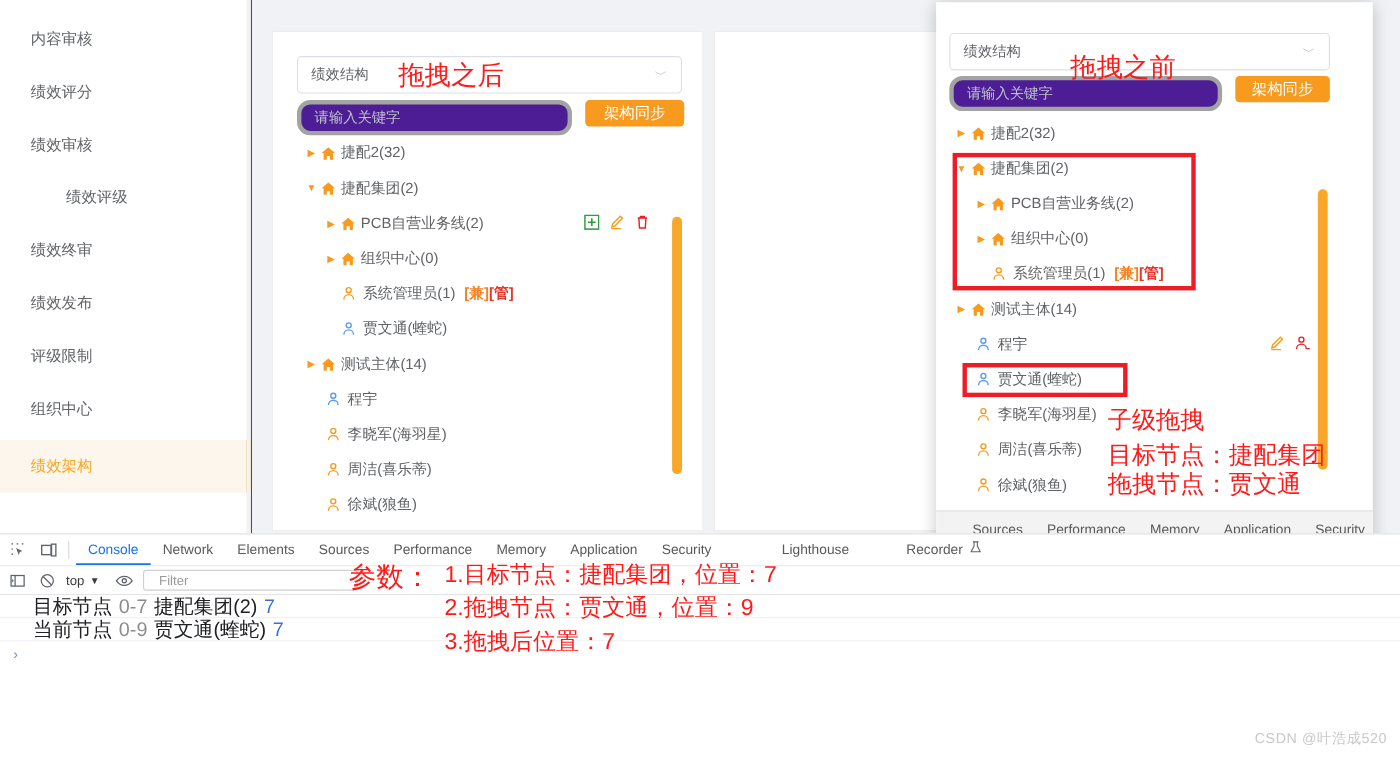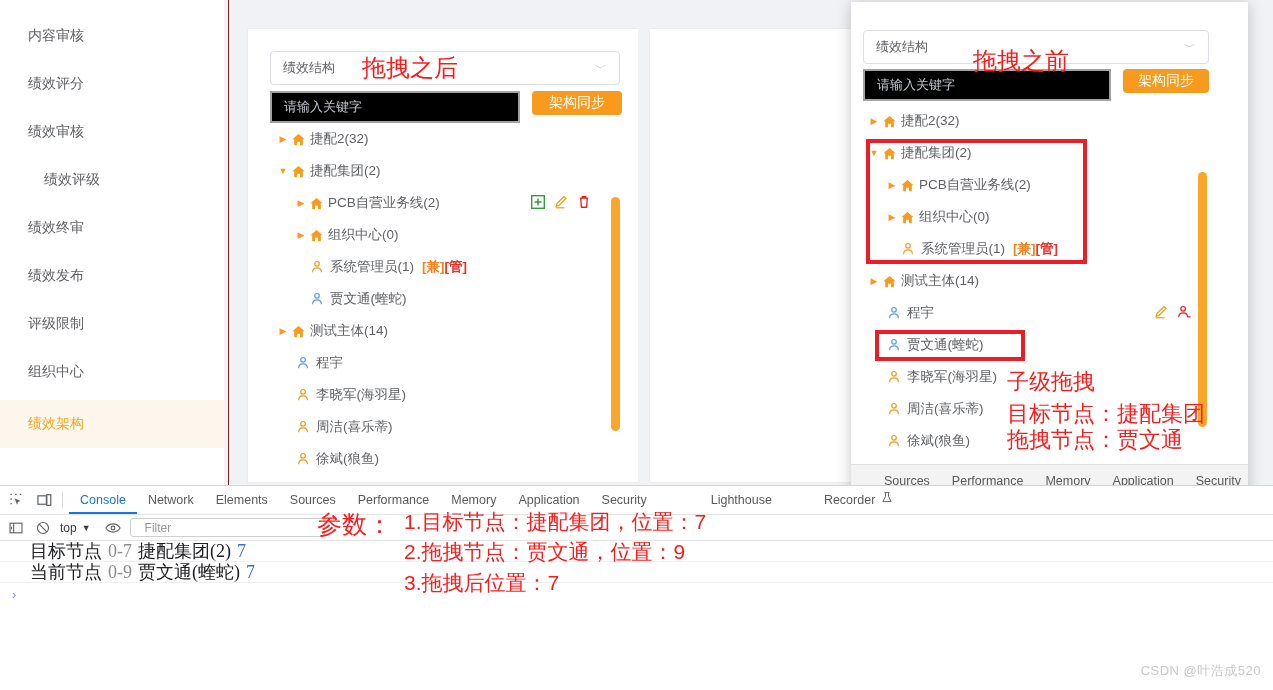--- a/index.html
+++ b/index.html
@@ -35,22 +35,22 @@
 
   
   #tree-card-left{position:absolute;left:18px;top:28px;width:391px;height:455px;
      background:#ffffff;border:1px solid #ececec;border-right:none;box-sizing:border-box;}
   #right-empty-card{position:absolute;left:420px;top:28px;width:225px;height:455px;
      background:#ffffff;border:1px solid #ececec;box-sizing:border-box;}
 
   .sel-box{box-sizing:border-box;border:1px solid #dcdfe6;border-radius:4px;height:34px;
     display:flex;align-items:center;padding:0 12px;font-size:13px;color:#606266;background:#fff;cursor:pointer;}
   .sel-box .caret{margin-left:auto;color:#c0c4cc;font-size:12px;}
-  .kw-input{box-sizing:border-box;border:2px solid #a3a3a3;border-radius:0;height:32px;
-    display:flex;align-items:center;padding:0 12px;font-size:13px;color:#c0c4cc;background:#000000;}
+  .kw-input{box-sizing:border-box;border:4px solid #a3a3a3;border-radius:12px;height:32px;
+    display:flex;align-items:center;padding:0 12px;font-size:13px;color:#c0c4cc;background:#4c1d95;}
   .sync-btn{box-sizing:border-box;background:#f79a1e;color:#fff;border:none;border-radius:4px;
     height:24px;display:flex;align-items:center;justify-content:center;font-size:14px;cursor:pointer;padding:0 14px;}
 
   
   .trow{display:flex;align-items:center;height:32px;font-size:13.5px;color:#606266;white-space:nowrap;position:relative;}
   .arrow{width:14px;color:#f79a1e;font-size:9px;display:inline-block;text-align:center;flex:0 0 14px;}
   .house{flex:0 0 17px;margin-right:3px;display:flex;align-items:center;justify-content:center;}
   .person{flex:0 0 17px;margin-right:5px;display:flex;align-items:center;justify-content:center;}
   .tlabel{color:#606266;}
   .tag-orange{color:#f5811f;font-weight:bold;margin-left:8px;}
@@ -78,21 +78,21 @@
   #dt-tabbar .vsep{width:1px;height:16px;background:#d8d8d8;margin:0 6px;}
   .dt-tab{font-size:12.5px;color:#5a5a5a;padding:0 11px;height:28px;line-height:28px;cursor:pointer;white-space:nowrap;}
   .dt-tab.active{color:#1a73e8;box-shadow:inset 0 -2px 0 #1a73e8;}
   #dt-toolbar{height:25px;display:flex;align-items:center;border-bottom:1px solid #e4e4e4;background:#fff;}
   #dt-toolbar .icbtn{width:22px;height:22px;display:flex;align-items:center;justify-content:center;margin-left:5px;cursor:pointer;}
   .ctxsel{font-size:12px;color:#3c3c3c;display:flex;align-items:center;gap:5px;padding:0 6px;cursor:pointer;}
   .filterbox{border:1px solid #d0d0d0;border-radius:3px;height:17px;width:165px;display:flex;align-items:center;
      padding:0 14px;font-size:12px;color:#9a9a9a;margin-left:6px;background:#fff;}
   .logrow{height:20px;border-bottom:1px solid #f0f0f0;display:flex;align-items:center;
      padding-left:30px;font-size:18px;color:#202124;white-space:nowrap;}
-  .mono{font-family:Liberation Serif, serif;}
+  .mono{font-family:Liberation Sans, sans-serif;}
   .lnum{color:#8c8c8c;margin:0 6px;}
   .lblue{color:#3a6fd8;margin-left:6px;}
   .prompt-row{height:22px;display:flex;align-items:center;padding-left:12px;color:#6e8ddb;font-size:13px;}
 
   #watermark{position:absolute;right:12px;bottom:10px;font-size:13px;color:#c9c9c9;letter-spacing:.5px;}
 </style>
 </head>
 <body>
 
 <div id="app">
@@ -120,21 +120,21 @@
   <div id="sidemenu">
     <div class="menu-item" style="position:absolute;top:12px;left:0;right:4px;">
       <span>内容审核</span>
     </div>
     <div class="menu-item" style="position:absolute;top:60px;left:0;right:4px;">
       <span>绩效评分</span>
     </div>
     <div class="menu-item" style="position:absolute;top:108px;left:0;right:4px;">
       <span>绩效审核</span>
     </div>
-    <div class="menu-item" style="position:absolute;top:156px;left:0;right:4px;padding-left:44px;">
+    <div class="menu-item" style="position:absolute;top:156px;left:16px;right:4px;padding-left:44px;">
       <span>绩效评级</span>
     </div>
     <div class="menu-item" style="position:absolute;top:204px;left:0;right:4px;">
       <span>绩效终审</span>
     </div>
     <div class="menu-item" style="position:absolute;top:252px;left:0;right:4px;">
       <span>绩效发布</span>
     </div>
     <div class="menu-item" style="position:absolute;top:300px;left:0;right:4px;">
       <span>评级限制</span>

